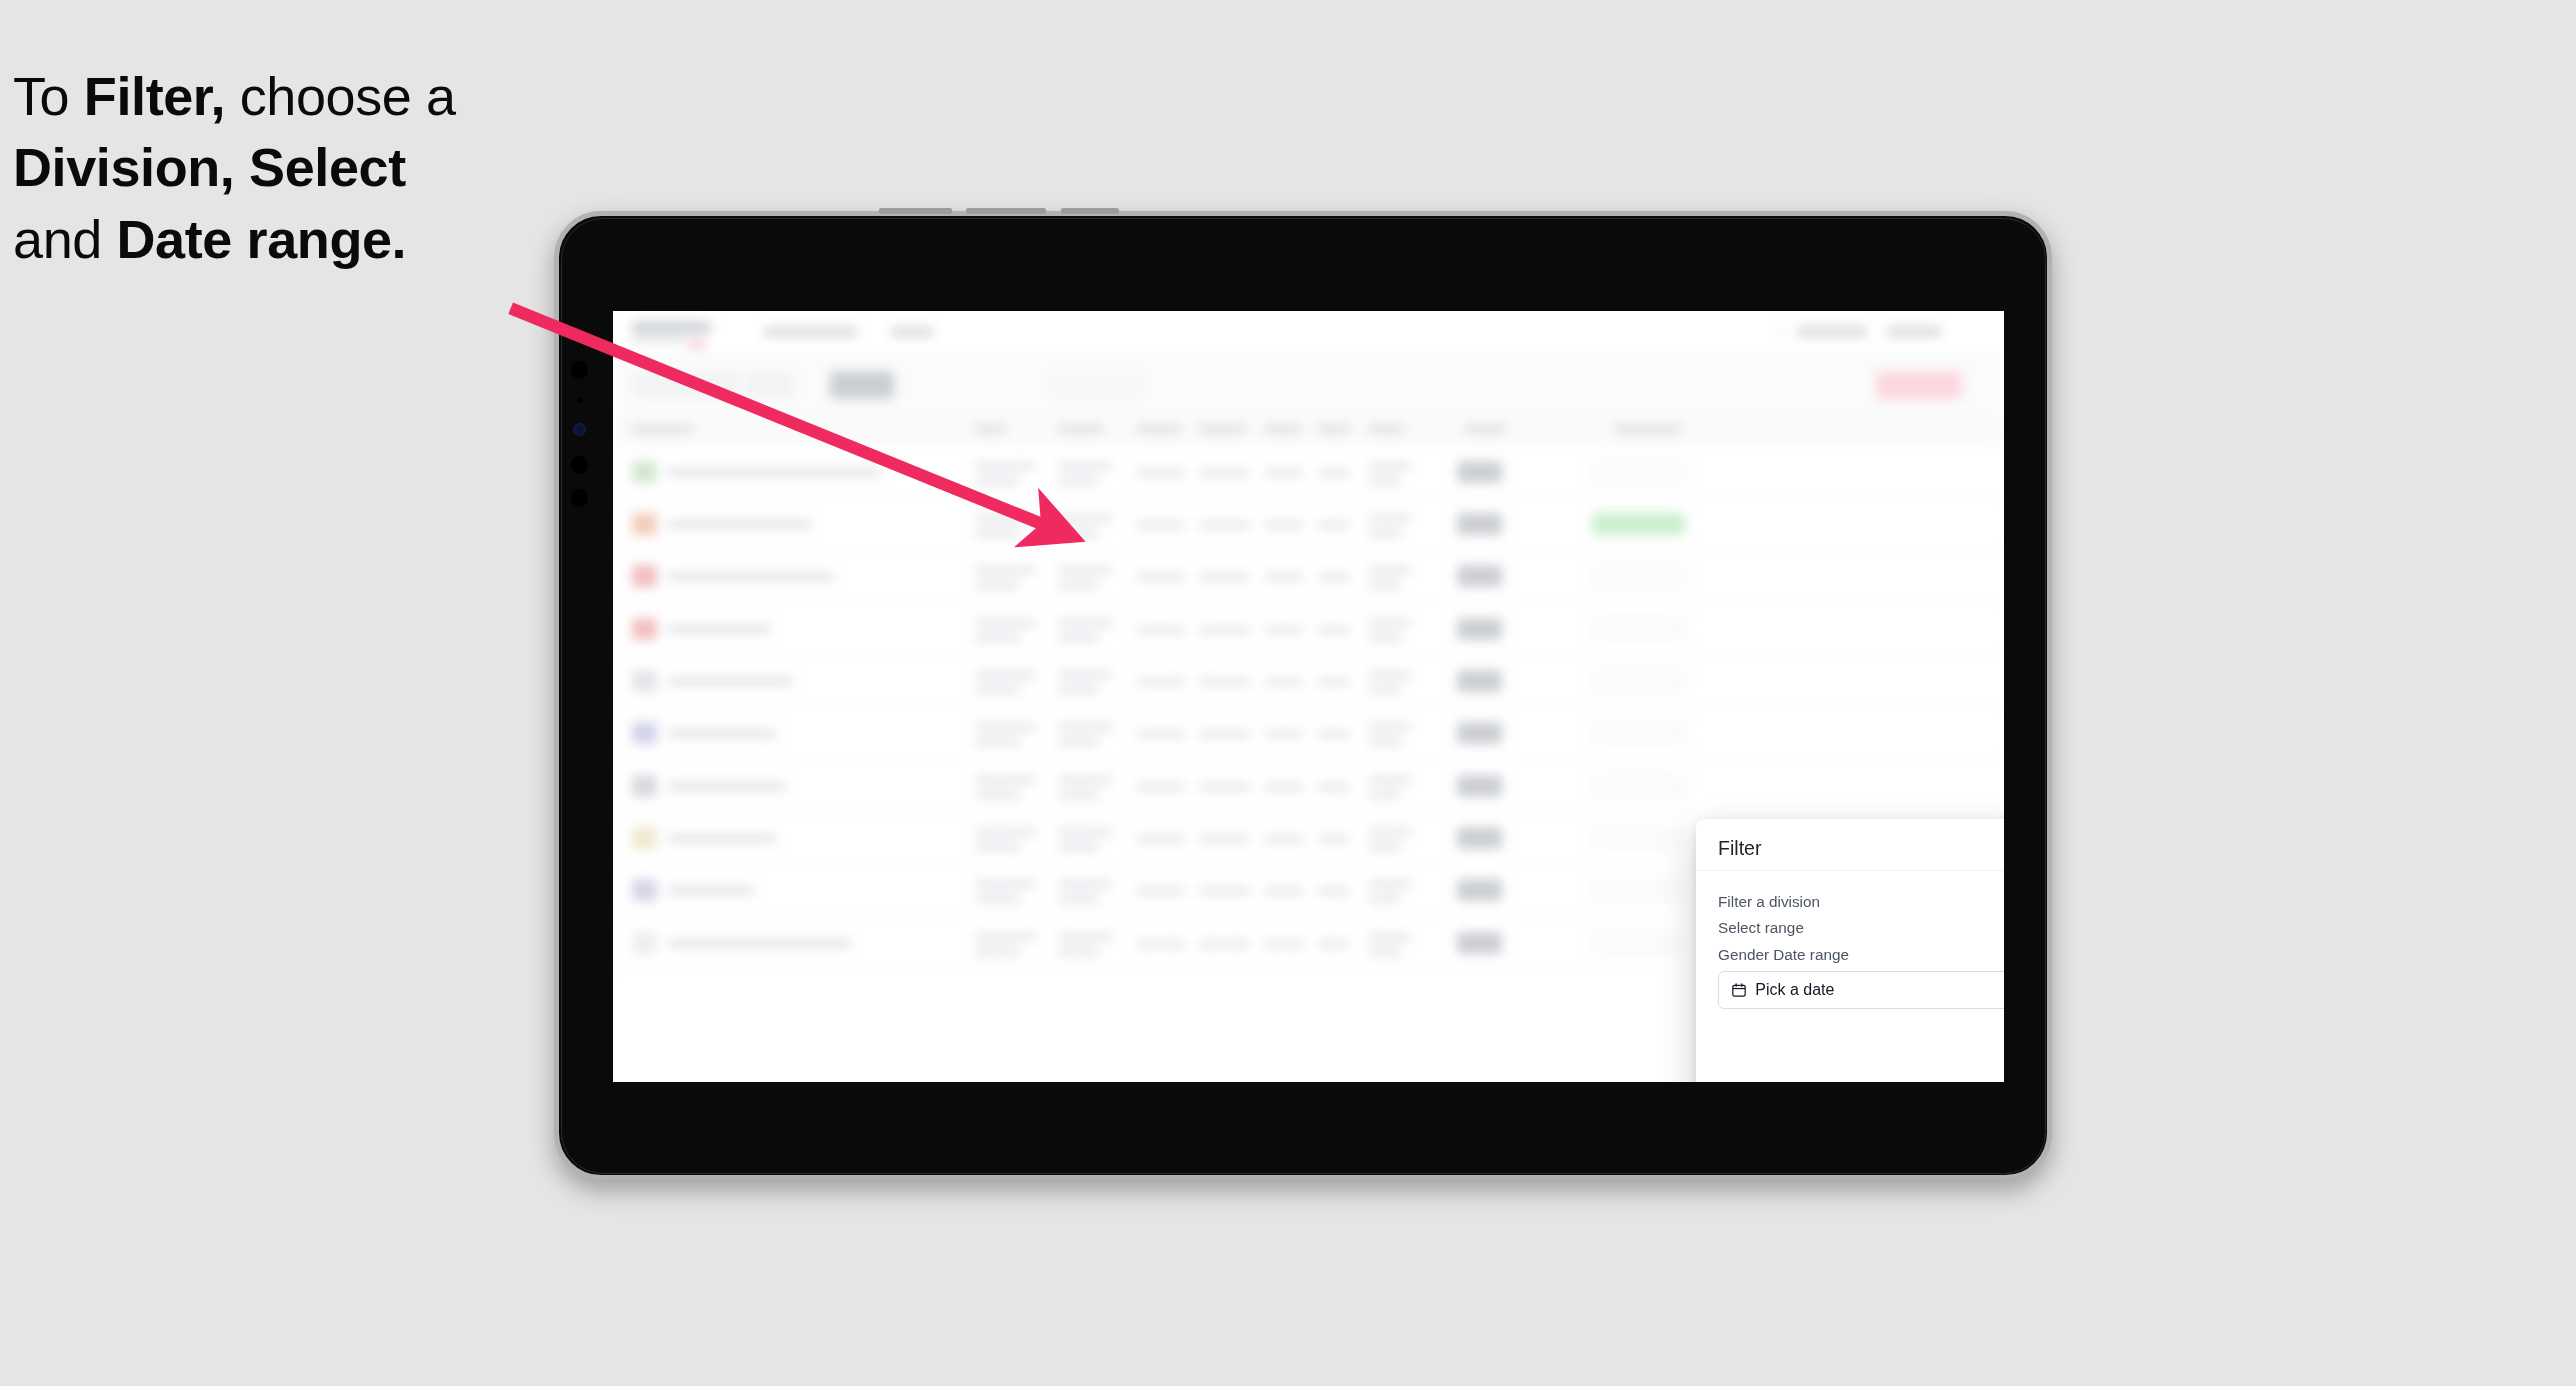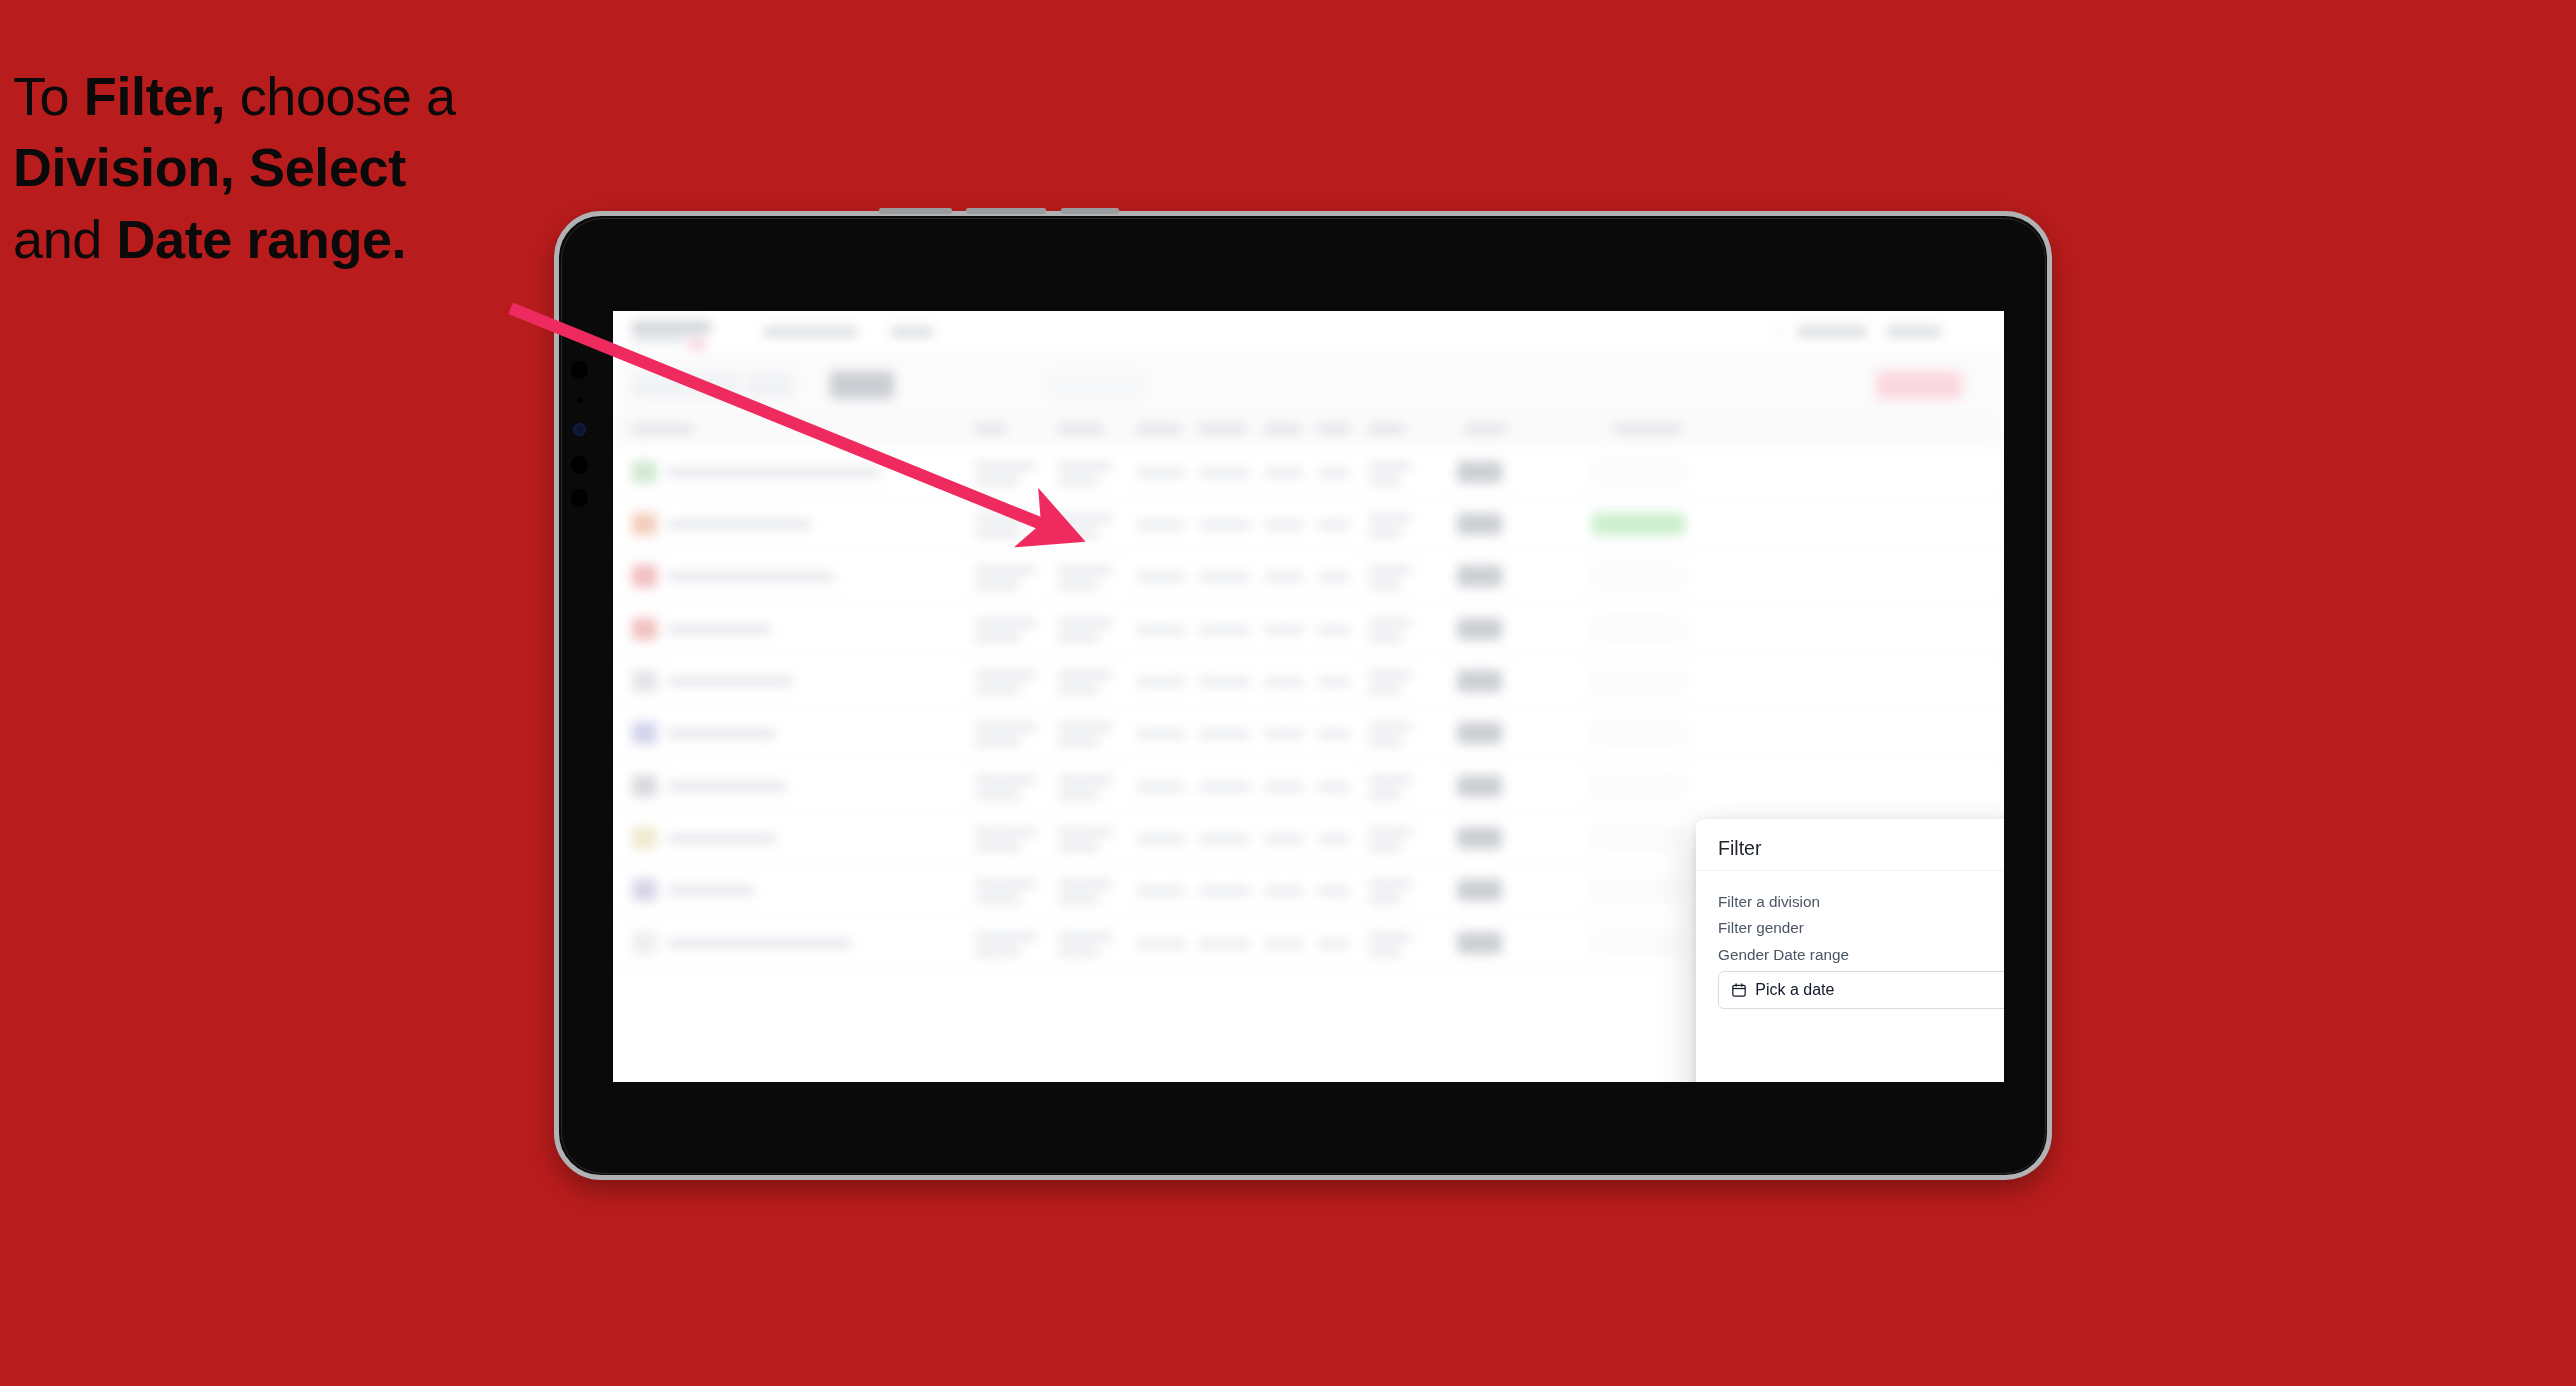--- a/index.html
+++ b/index.html
@@ -3,21 +3,21 @@
 <meta charset="utf-8">
 <style>
   * { box-sizing: border-box; margin: 0; padding: 0; }
   html, body {
     width: 2576px; height: 1386px;
     background: #ffffff;
     font-family: "Liberation Sans", sans-serif;
     overflow: hidden;
   }
 
-  #stage { position: relative; width: 2576px; height: 1386px; background: #b91c1c; }
+  #stage { position: relative; width: 2576px; height: 1386px; background: #e5e5e5; }
 
   
   #instructions {
     position: absolute; left: 13px; top: 61px; width: 553px;
     font-size: 54px; line-height: 1.32; color: #0a0a0a;
     letter-spacing: -0.4px;
   }
   #instructions .ln { white-space: nowrap; }
   #instructions b { font-weight: 700; }
 
@@ -329,21 +329,21 @@
       <div id="modal">
         <div class="modal-head">
           <div class="modal-title">Filter</div>
 
         </div>
 
         <div class="modal-body">
 
           <div class="field-label">Filter a division</div>
 
-          <div class="field-label">Filter gender</div>
+          <div class="field-label">Select range</div>
 
           <div class="field-label">Gender Date range</div>
           <div class="field">
             <span class="cal-icon">
               <svg width="16" height="16" viewBox="0 0 22 22" fill="none" aria-hidden="true">
                 <rect x="2.5" y="4.5" width="17" height="15" rx="2.2" stroke="#111827" stroke-width="1.7"></rect>
                 <path d="M2.5 9 H19.5" stroke="#111827" stroke-width="1.7"></path>
                 <path d="M7 2.5 V6" stroke="#111827" stroke-width="1.7" stroke-linecap="round"></path>
                 <path d="M15 2.5 V6" stroke="#111827" stroke-width="1.7" stroke-linecap="round"></path>
               </svg>

